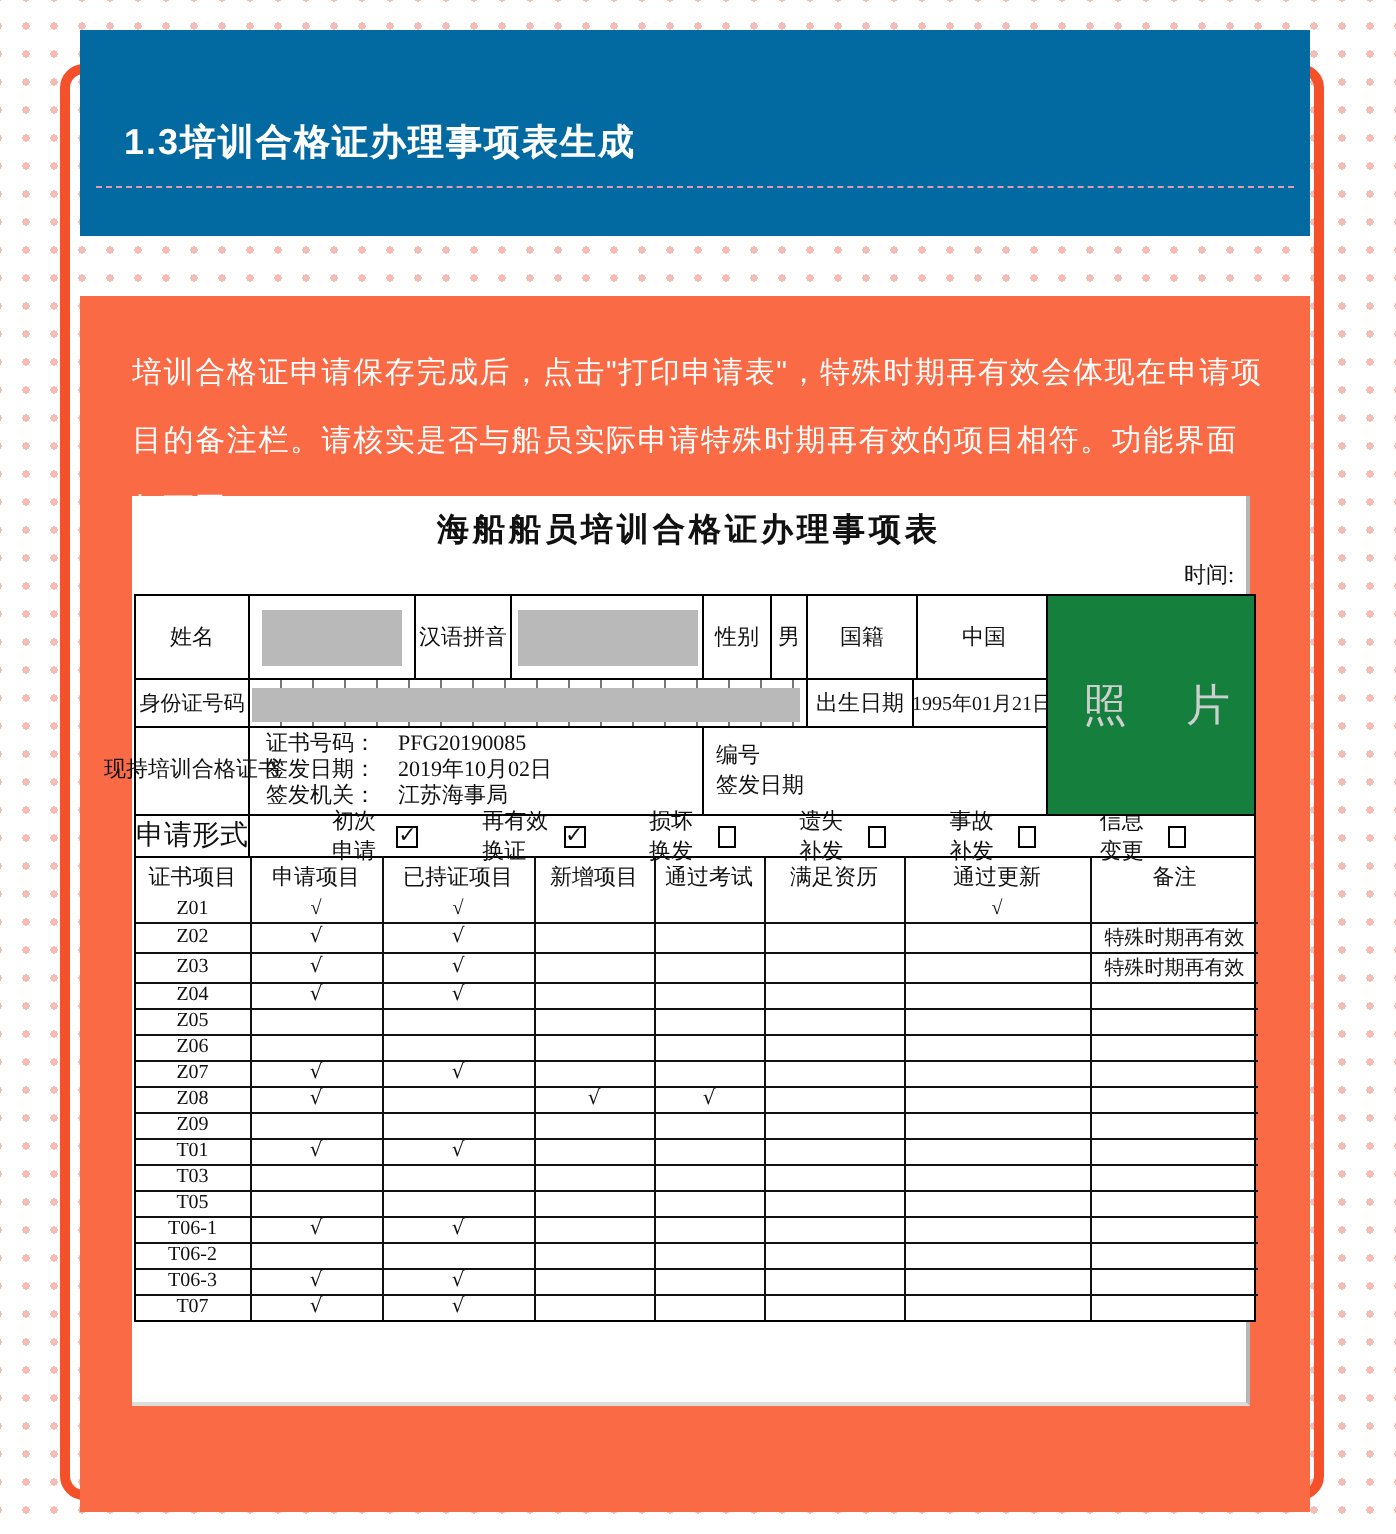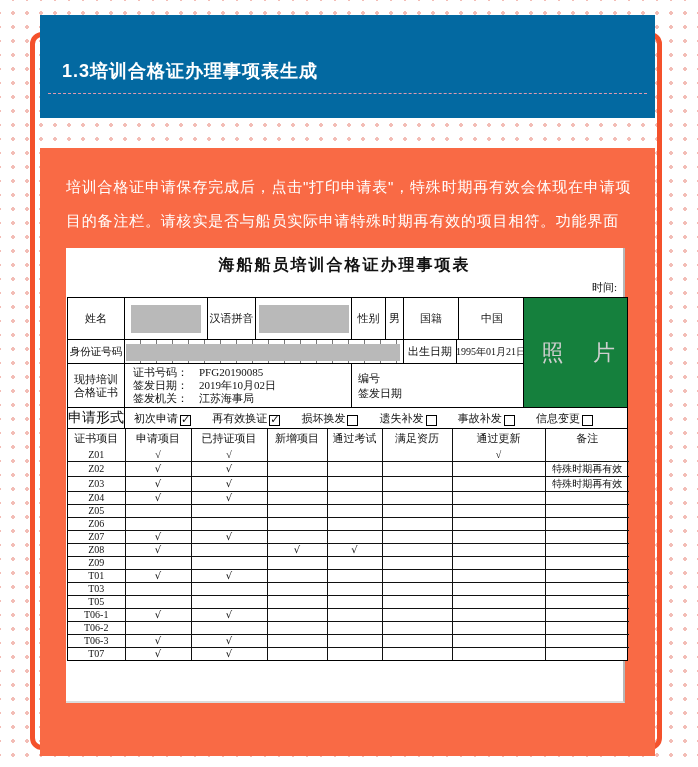--- a/index.html
+++ b/index.html
@@ -70,36 +70,36 @@
   .row-a { height: 42px; }
   .row-b { height: 24px; }
   .row-c { height: 43px; }
   .redact { background: #b9b9b9; }
   .redact.name-box { width: 70px; height: 28px; }
   .redact.pinyin-box { width: 90px; height: 28px; }
   .id-cell { position: relative; justify-content: flex-start; }
   .id-ticks { position: absolute; inset: 0;
     background: repeating-linear-gradient(90deg, transparent 0 15px, #777 15px 16px); }
   .redact.id-box { position: absolute; left: 1px; right: 3px; top: 4px; bottom: 2px; }
-  .two-line { flex-direction: column; line-height: 13px; justify-content: center; }
+  .two-line { flex-direction: row; line-height: 13px; justify-content: center; }
   .cert-content { flex-direction: column; align-items: flex-start; justify-content: center; padding-left: 8px; line-height: 13px; }
   .cert-line span.lbl { display: inline-block; width: 66px; }
   .left-pad { align-items: flex-start; flex-direction: column; justify-content: center; padding-left: 6px; line-height: 15px; }
   .photo-cell {
     position: absolute; right: 0; top: 0; width: 104px; height: 109px;
     background: #15803d; border-left: 1px solid #000;
     display: flex; align-items: center; justify-content: flex-end; margin-left: 24px;
   }
   .photo-text { color: #cfcfcf; font-size: 22px; letter-spacing: 12px; padding-left: 12px; }
 
   
   .apply-row { display: flex; width: 100%; height: 21px; border-bottom: 1px solid #000; }
   .apply-label { width: 57px; border-right: 1px solid #000; display: flex; align-items: center; justify-content: center; font-size: 14px; }
   .apply-options { flex: 1; display: flex; align-items: center; justify-content: space-between; padding: 0 34px 0 9px; }
-  .apply-opt { display: flex; align-items: flex-end; font-size: 11px; }
+  .apply-opt { display: flex; align-items: center; font-size: 11px; margin-left: 32px; }
   .cbx {
     display: inline-block; width: 11px; height: 11px; margin-left: 2px;
     border: 1.5px solid #000; font-size: 11px; font-weight: bold;
     line-height: 8px; text-align: center; font-family: "DejaVu Sans", sans-serif;
   }
 
   
   table.projects { border-collapse: collapse; table-layout: fixed; width: 561px; font-size: 10px; }
   table.projects td { border: 1px solid #111; height: 13px; text-align: center; padding: 0; overflow: hidden; white-space: nowrap; }
   table.projects tr td:first-child { border-left: none; }

